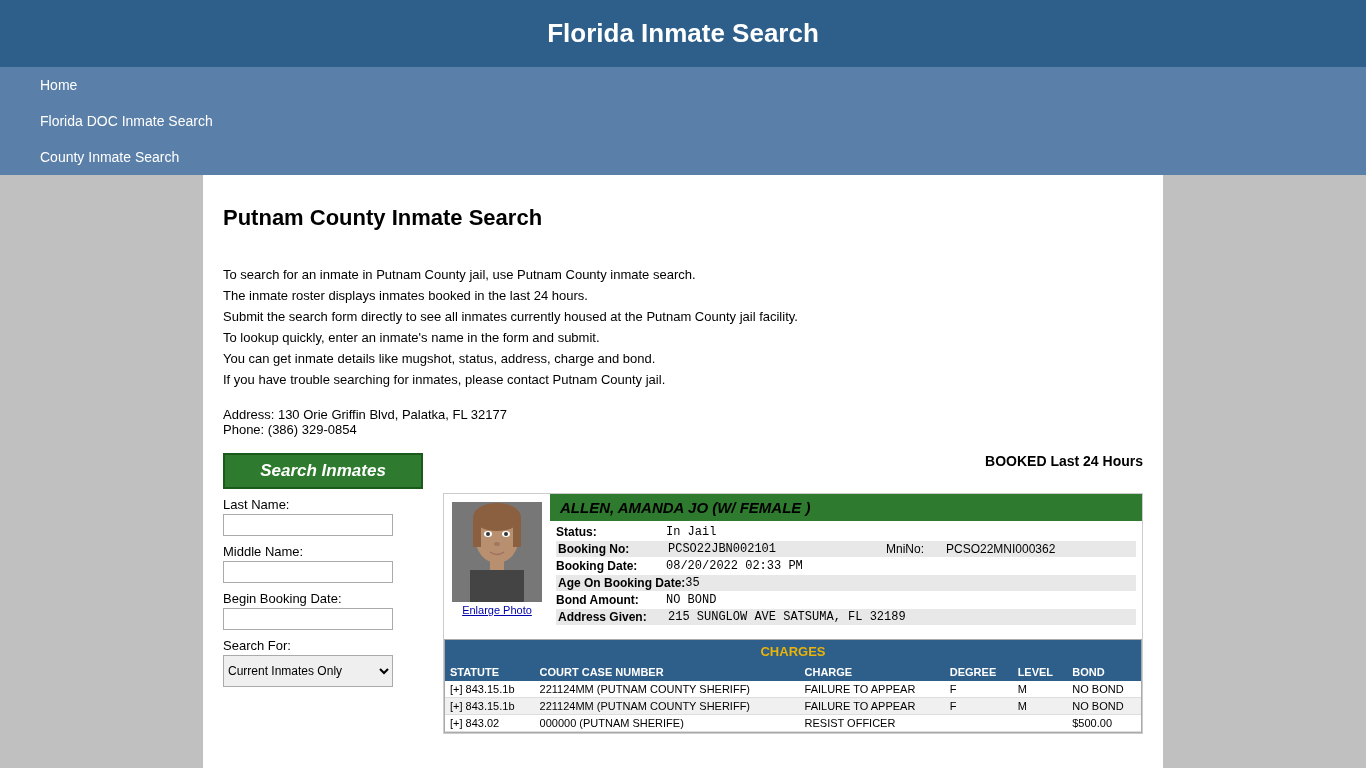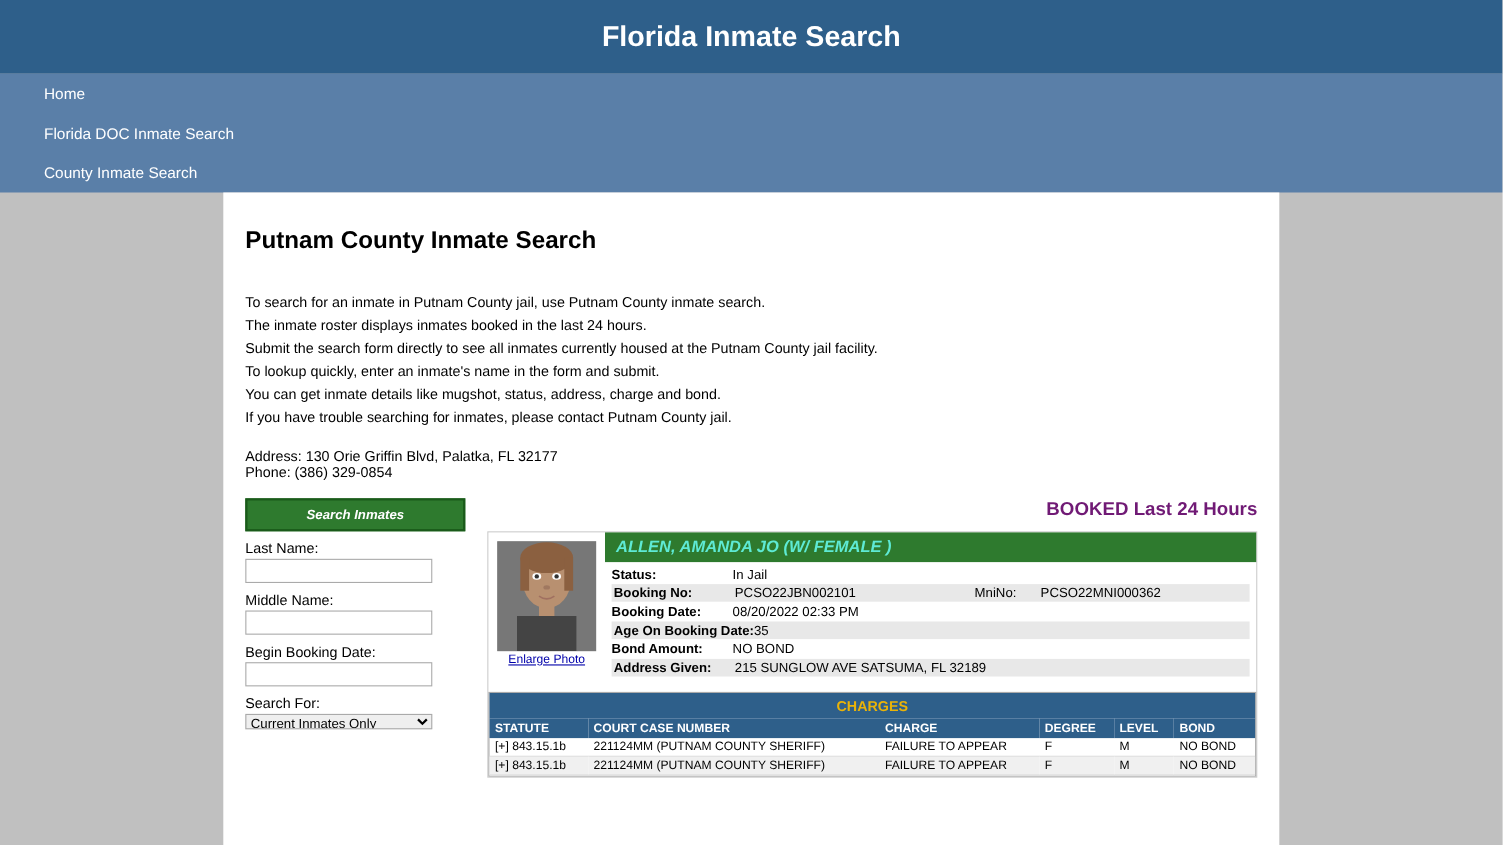--- a/index.html
+++ b/index.html
@@ -70,21 +70,21 @@
       width: 200px;
       flex-shrink: 0;
     }
     .search-form-header {
       background: #2e7a2e;
       color: white;
       font-weight: bold;
       font-style: italic;
       text-align: center;
       padding: 6px 10px;
-      font-size: 12px;
+      font-size: 17px;
       border: 2px solid #1a5a1a;
       margin-bottom: 8px;
     }
     .form-group {
       margin-bottom: 8px;
     }
     .form-group label {
       display: block;
       font-weight: normal;
       font-size: 13px;
@@ -92,36 +92,36 @@
     }
     .form-group input[type="text"] {
       width: 170px;
       height: 22px;
       border: 1px solid #aaa;
       padding: 2px 4px;
       font-size: 12px;
     }
     .form-group select {
       width: 170px;
-      height: 14px;
+      height: 32px;
       border: 1px solid #aaa;
       font-size: 12px;
     }
 
     
     .results-area {
       flex: 1;
     }
 
     .booked-header {
-      color: #701a75;
-      font-size: 17px;
+      color: #000000;
+      font-size: 14px;
       font-weight: bold;
       text-align: right;
-      margin-bottom: 10px;
+      margin-bottom: 24px;
     }
 
     .inmate-card {
       border: 1px solid #ccc;
       margin-bottom: 16px;
     }
     .inmate-top {
       display: flex;
       align-items: flex-start;
     }
@@ -152,21 +152,21 @@
       text-decoration: underline;
       margin-top: 2px;
       cursor: pointer;
     }
 
     .inmate-info {
       flex: 1;
     }
     .inmate-name-bar {
       background: #2e7a2e;
-      color: #5eead4;
+      color: #000000;
       font-weight: bold;
       font-style: italic;
       font-size: 15px;
       padding: 5px 10px;
     }
     .inmate-details {
       padding: 4px 6px;
     }
     .detail-row {
       display: flex;
@@ -178,20 +178,21 @@
       background: #e8e8e8;
       padding: 1px 2px;
     }
     .detail-label {
       font-weight: bold;
       min-width: 110px;
       flex-shrink: 0;
     }
     .detail-value {
       flex: 1;
+      font-family: Liberation Mono, monospace;
     }
     .detail-mni-label {
       font-weight: normal;
       min-width: 60px;
       margin-left: 30px;
     }
     .detail-mni-value {
       flex: 1;
     }
 
@@ -391,20 +392,28 @@
                   <td>NO BOND</td>
                 </tr>
                 <tr>
                   <td>[+] 843.15.1b</td>
                   <td>221124MM (PUTNAM COUNTY SHERIFF)</td>
                   <td>FAILURE TO APPEAR</td>
                   <td>F</td>
                   <td>M</td>
                   <td>NO BOND</td>
                 </tr>
+                <tr>
+                  <td>[+] 843.02</td>
+                  <td>000000 (PUTNAM SHERIFE)</td>
+                  <td>RESIST OFFICER</td>
+                  <td></td>
+                  <td></td>
+                  <td>$500.00</td>
+                </tr>
               </tbody>
           </table>
         </div>
       </div>
 
     </div>
   </div>
 </div>
 
 </body></html>

